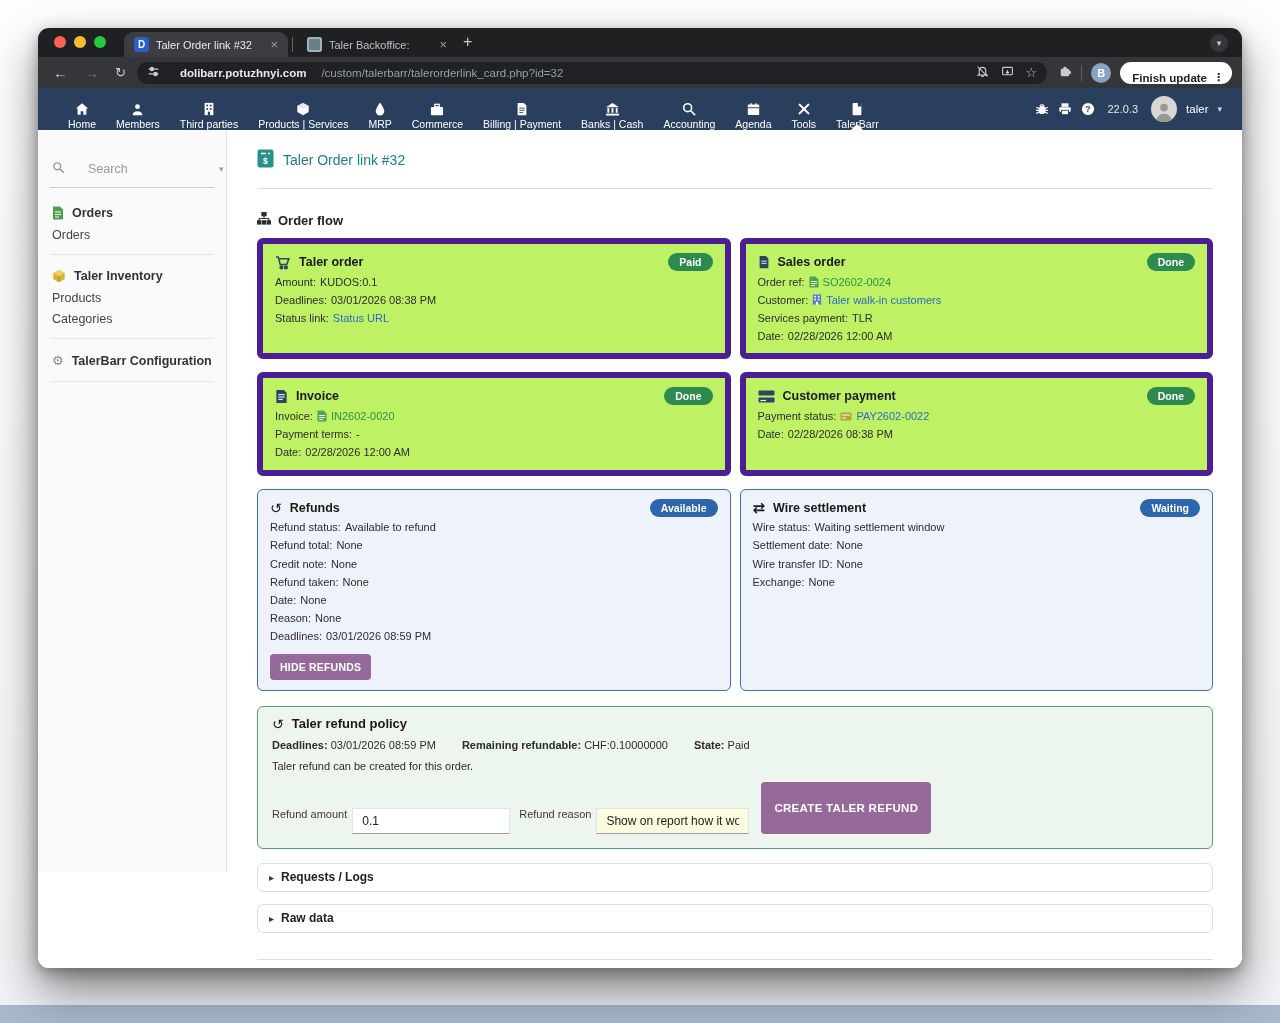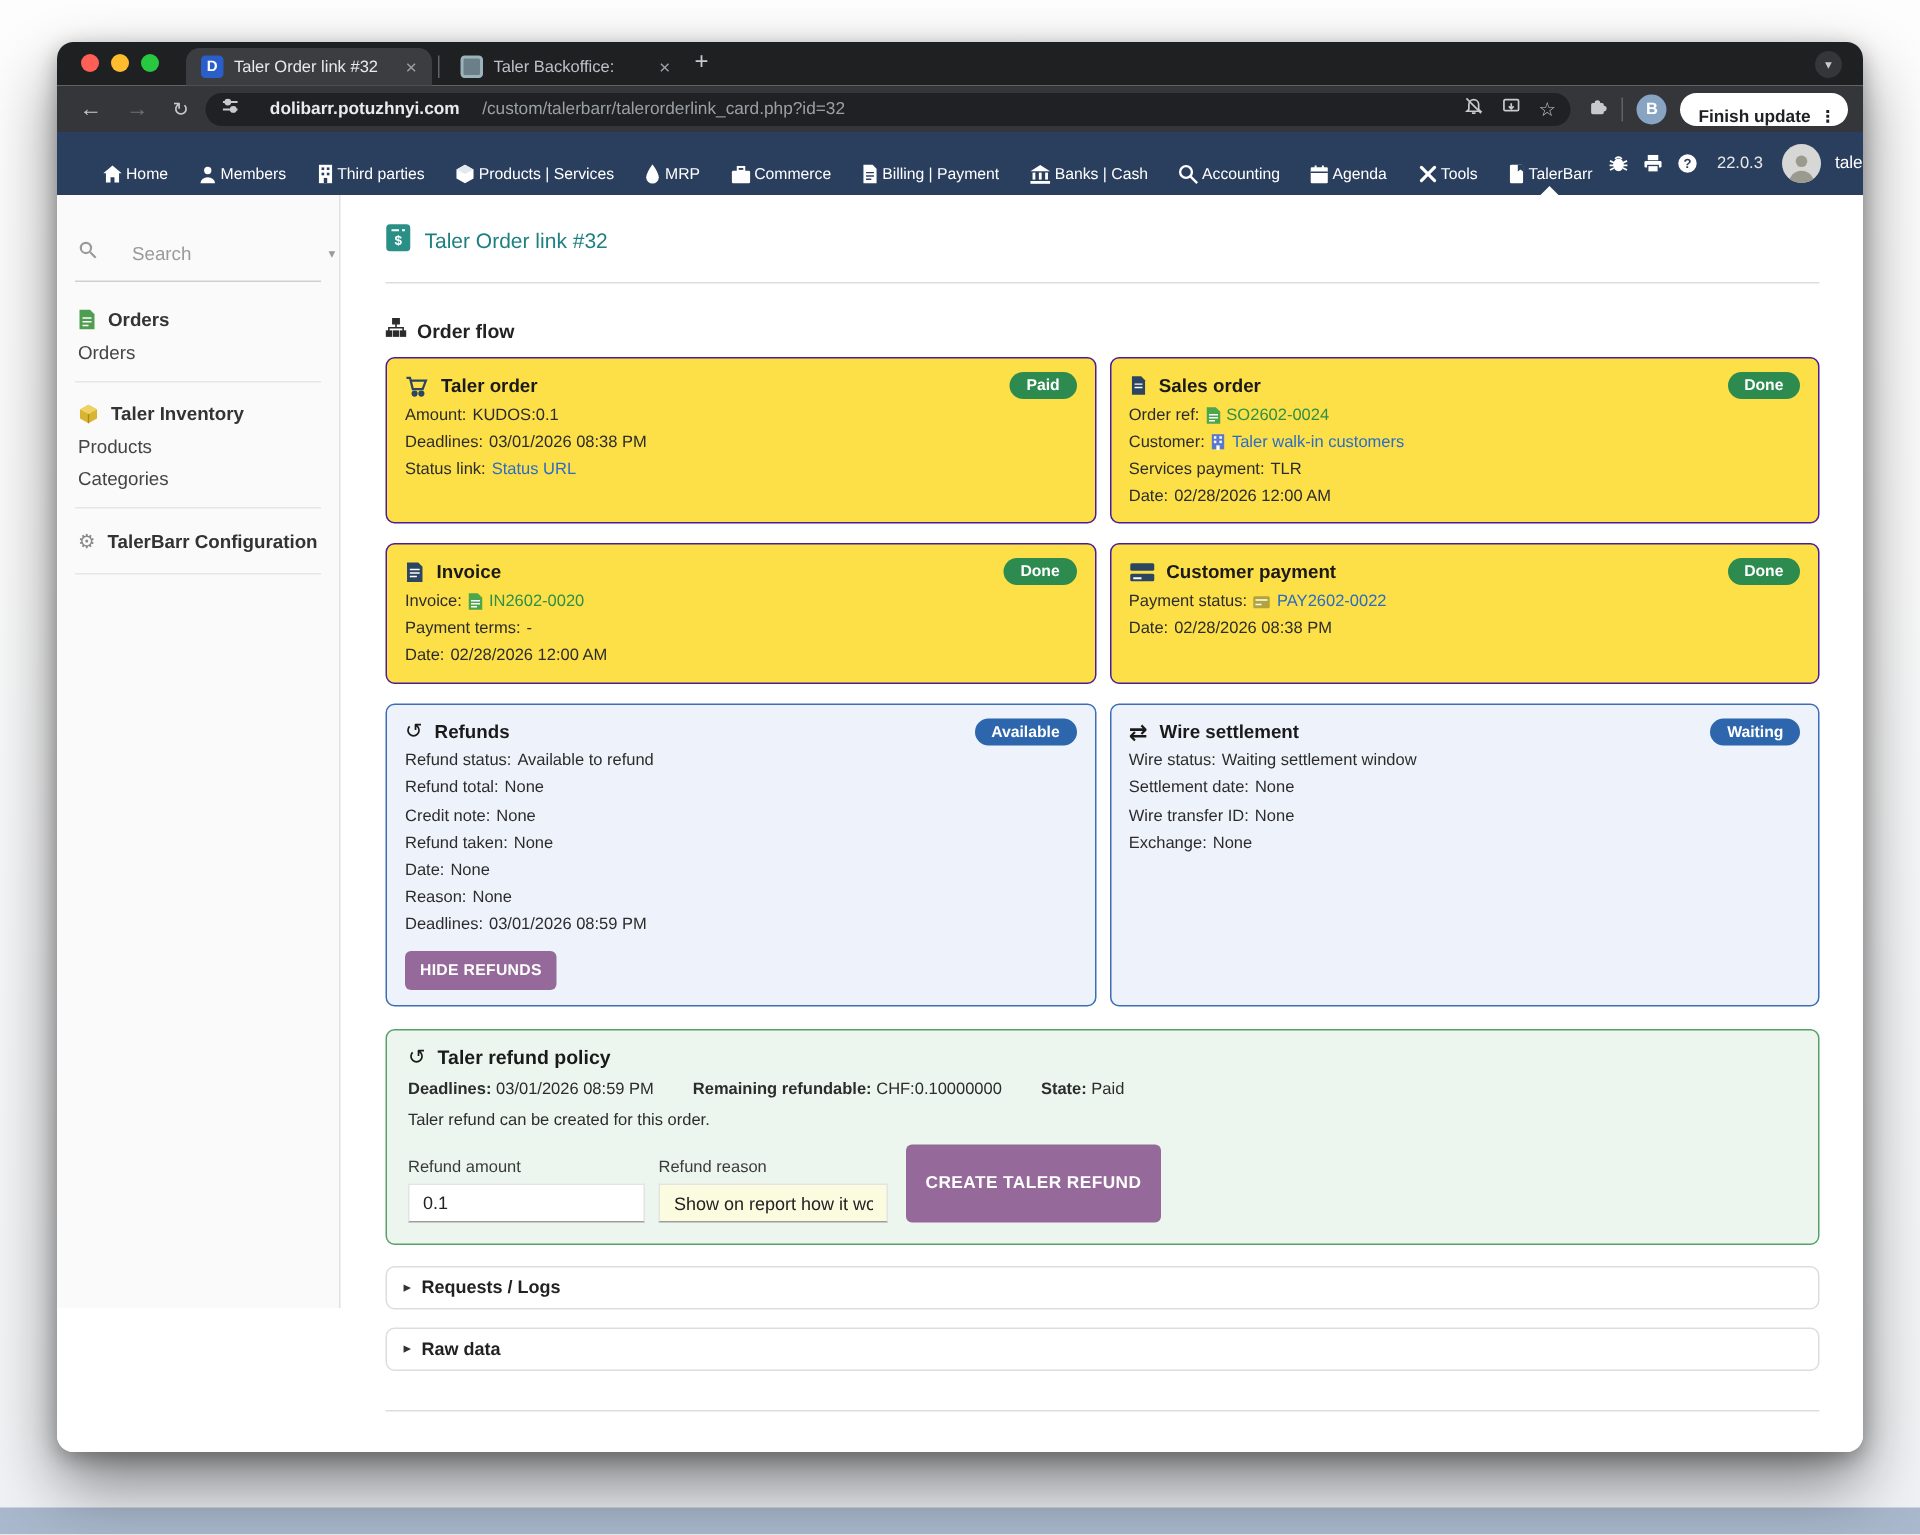--- a/index.html
+++ b/index.html
@@ -47,21 +47,21 @@
   .toolbar-right { display:flex; align-items:center; gap:9px; padding-left:4px; }
   .tb-sep { width:1px; height:16px; background:#5f6368; }
   .profile-b { width:20px; height:20px; border-radius:50%; background:#87a5c3; color:#fff; font-size:11px; font-weight:bold;
                display:flex; align-items:center; justify-content:center; }
   .update-pill { background:#fff; color:#202124; border-radius:12px; height:22px; padding:0 8px 0 12px; font-size:11.5px;
                  font-weight:bold; display:flex; align-items:flex-end; gap:6px; }
   .update-pill .dots { font-size:11px; color:#202124; }
 
   
   .dolinav { height:42px; background:var(--navy); display:flex; align-items:stretch; padding:0 4px 0 20px; flex-shrink:0; color:#fff; }
-  .nav-item { display:flex; flex-direction:row; align-items:center; justify-content:center; gap:2px;
+  .nav-item { display:flex; flex-direction:column; align-items:center; justify-content:center; gap:2px;
               padding:18px 10px 4px; position:relative; white-space:nowrap; }
   .nav-item .nlabel { font-size:10.5px; color:#fff; }
   .nav-item .nicon { height:14px; display:flex; align-items:center; color:#fff; }
   .nav-item.active::after { content:""; position:absolute; bottom:0; left:50%; transform:translateX(-50%);
               border-left:6px solid transparent; border-right:6px solid transparent; border-bottom:6px solid #fff; }
   .dolinav-right { margin-left:auto; display:flex; align-items:center; gap:9px; padding-right:16px; }
   .dolinav-right .ric { color:#fff; display:flex; align-items:center; }
   .version { font-size:11px; color:#e8e8e8; margin:0 4px; }
   .nav-avatar { width:26px; height:26px; border-radius:50%; overflow:hidden; background:#d7d7d5; display:flex; align-items:flex-end; justify-content:center; }
   .username { font-size:11.5px; color:#fff; }
@@ -82,42 +82,42 @@
   .side-item { font-size:12.5px; color:#444; padding:5px 2px 2px; }
 
   .main { flex:1; padding:19px 29px 0 30px; overflow:hidden; }
   .page-title { display:flex; align-items:center; gap:9px; color:#1f8080; font-size:14px; }
   .main hr { border:none; border-top:1px solid #ddd; }
   .hr-top { margin-top:17px; }
   .section-head { margin-top:23px; display:flex; align-items:center; gap:7px; font-size:13px; font-weight:bold; color:#222; }
 
   .cards { margin-top:10px; display:grid; grid-template-columns:1fr 1fr; gap:13px 9px; }
   .card { border-radius:6px; padding:9px 12px 10px; position:relative; }
-  .card.green { background:#fde047; border:1px solid #4c1d95; }
+  .card.green { background:#bef264; border:6px solid #4c1d95; }
   .card.blue  { background:#eef3fb; border:1px solid #3a6fb5; }
   .card-head { display:flex; align-items:center; gap:8px; font-size:12.5px; font-weight:bold; color:#1a1a1a; }
   .card-head .cicon { color:#2c4662; display:flex; align-items:center; font-weight:normal; }
   .badge { margin-left:auto; border-radius:10px; padding:3px 11px; font-size:10.5px; font-weight:bold; color:#fff; }
   .badge.green { background:var(--badge-green); }
   .badge.blue  { background:var(--badge-blue); }
   .field { font-size:11px; color:#2c2c2c; margin-top:3.6px; line-height:1.32; display:flex; align-items:center; gap:4px; }
   .fvalue.link-blue { color:var(--link-blue); }
   .fvalue.link-green { color:var(--link-green); }
   .vicon { display:inline-flex; align-items:center; }
   .btn-purple { margin-top:10px; display:inline-block; background:var(--purple); color:#fff; border:none; border-radius:4px;
                 font-weight:bold; font-family:inherit; }
   .btn-hide { font-size:10.5px; padding:7px 10px; letter-spacing:.2px; }
 
   .policy { margin-top:15px; border-radius:6px; background:#edf6ee; border:1px solid #58a06a; padding:9px 14px 14px; }
   .policy-head { display:flex; align-items:center; gap:8px; font-size:13px; font-weight:bold; color:#1a1a1a; }
   .policy-summary { margin-top:7px; font-size:11px; color:#2c2c2c; display:flex; gap:26px; }
   .policy-summary b { font-weight:bold; }
   .policy-note { margin-top:9px; font-size:11px; color:#2c2c2c; }
   .policy-form { margin-top:10px; display:flex; align-items:flex-end; gap:9px; }
-  .pf-col { display:flex; flex-direction:column; gap:5px; }
+  .pf-col { display:flex; gap:5px; }
   .pf-label { font-size:11px; color:#3b3b3b; }
   .pf-input { height:26px; border:1px solid #e3e3e3; border-bottom:1px solid #9c9c9c; font-size:12px; padding:0 9px;
               font-family:inherit; color:#222; }
   .pf-amount { width:158px; background:#fff; }
   .pf-reason { width:153px; background:#fbfbdf; }
   .btn-create { margin:0 0 0 3px; font-size:11.5px; padding:20px 13px; letter-spacing:.3px; }
 
   .accordion { margin-top:14px; border:1px solid #ddd; border-radius:6px; background:#fff; height:29px;
                display:flex; align-items:center; gap:7px; padding:0 11px; }
   .accordion + .accordion { margin-top:12px; }

